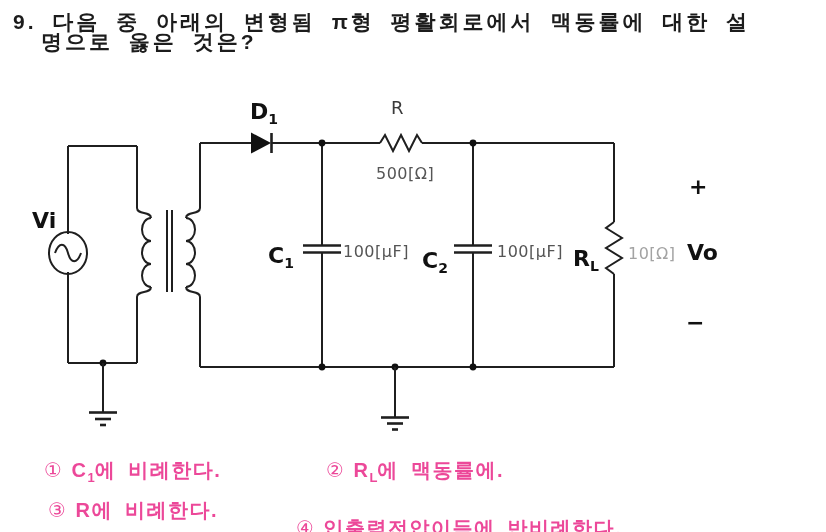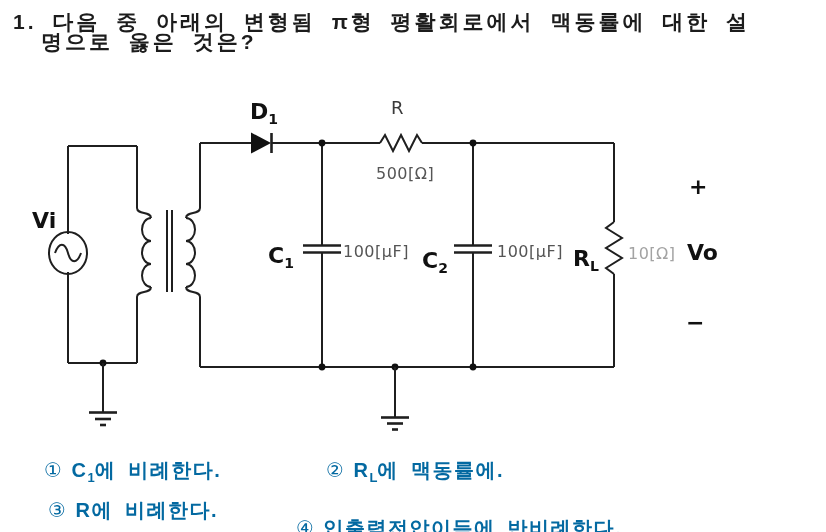--- a/index.html
+++ b/index.html
@@ -14,21 +14,21 @@
     font-size:21px;font-weight:bold;
     letter-spacing:3px;word-spacing:7px;
     white-space:nowrap;color:#1c1c1c;
   }
   #qline1{left:13px;top:8px;}
   #qline2{left:41px;top:28px;text-align:center;}
   .option{
     position:absolute;
     font-size:20px;font-weight:bold;
     letter-spacing:1.5px;word-spacing:5px;
-    white-space:nowrap;color:#0369a1;
+    white-space:nowrap;color:#ec4899;
   }
   .option .num{margin-right:8px;font-weight:normal;}
   .option sub{font-size:13px;letter-spacing:0;}
   #opt1{left:44px;top:457px;}
   #opt2{left:326px;top:457px;}
   #opt3{left:48px;top:497px;}
   #opt4{left:248px;top:515px;margin-left:48px;}
   svg{position:absolute;left:0;top:0;}
   svg text{font-family:"DejaVu Sans","Liberation Sans",sans-serif;}
   .wire{stroke:#1f1f1f;stroke-width:2;fill:none;}
@@ -36,21 +36,21 @@
   .complabel{font-size:22px;font-weight:bold;fill:#111111;}
   .svgsub{font-size:14px;font-weight:bold;}
   .vallabel{font-size:16px;fill:#555555;letter-spacing:0.5px;}
   .faintlabel{font-size:16px;fill:#a3a3a3;letter-spacing:0.5px;}
   .rlabel{font-size:18px;fill:#3a3a3a;}
   .pol{font-size:22px;font-weight:bold;fill:#111111;}
 </style>
 </head>
 <body>
 
-<div id="qline1" class="qline">1. 다음 중 아래의 변형됨 π형 평활회로에서 맥동률에 대한 설</div>
+<div id="qline1" class="qline">9. 다음 중 아래의 변형됨 π형 평활회로에서 맥동률에 대한 설</div>
 <div id="qline2" class="qline">명으로 옳은 것은?</div>
 
 <svg width="826" height="450" viewBox="0 0 826 450">
 
   <g>
     <path class="wire" d="M68 146 H137"></path>
     <path class="wire" d="M68 146 V234"></path>
     <path class="wire" d="M68 272 V363"></path>
     <path class="wire" d="M68 363 H137"></path>
   </g>

